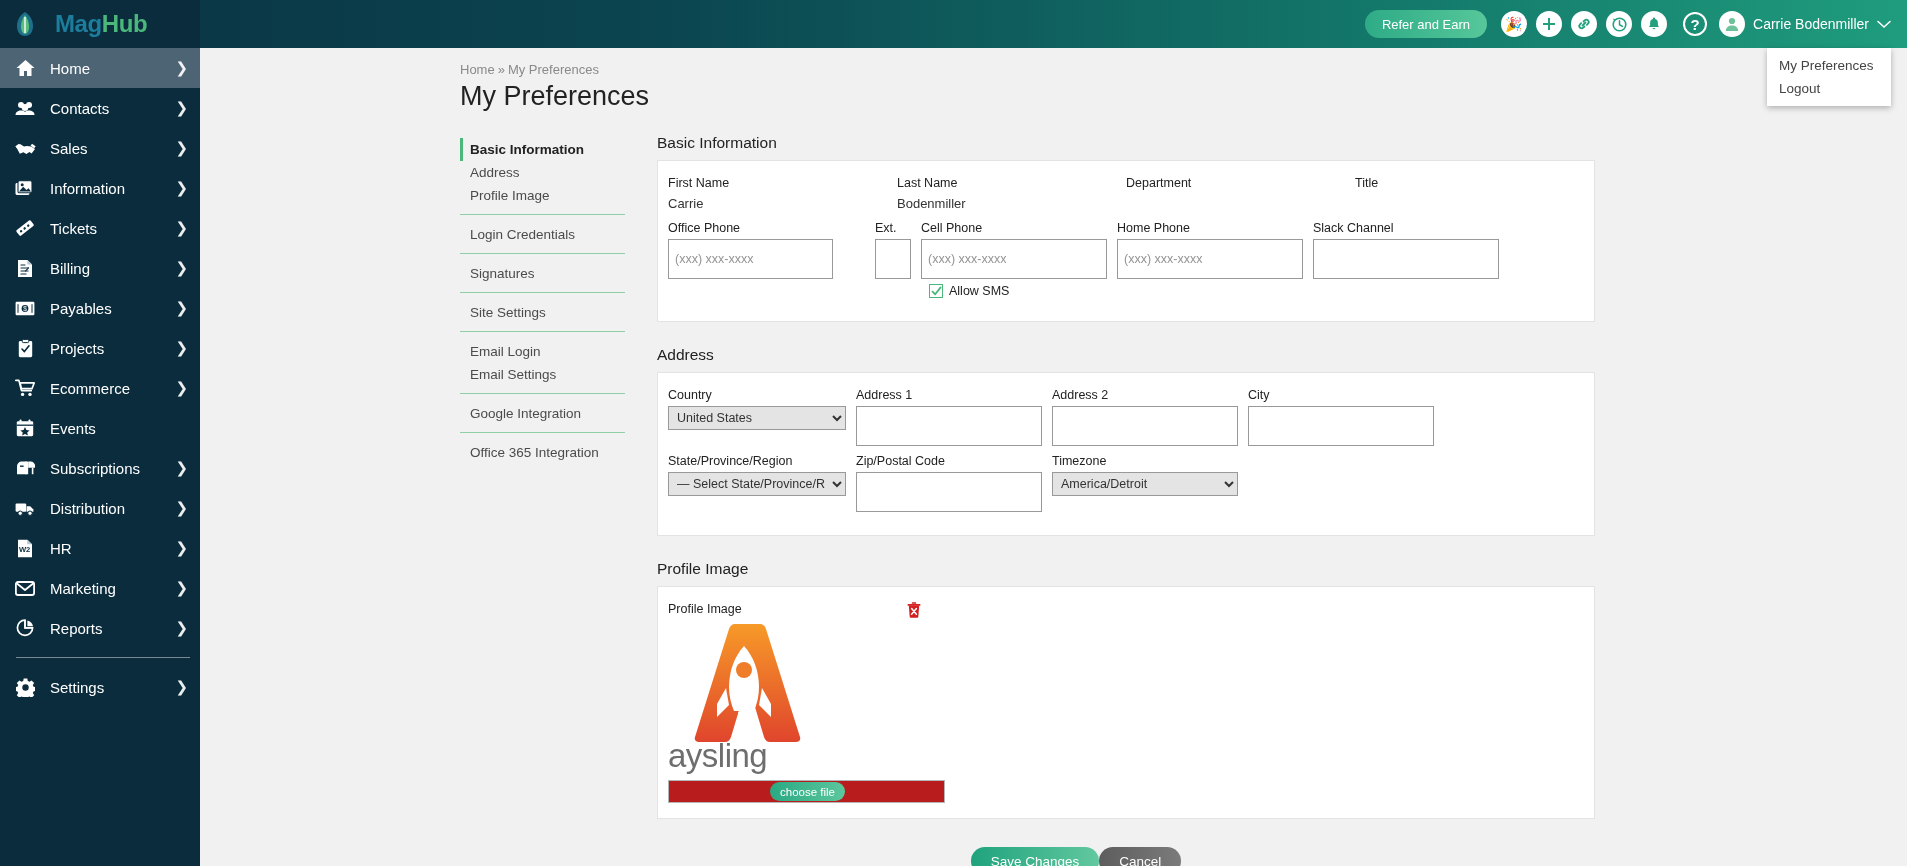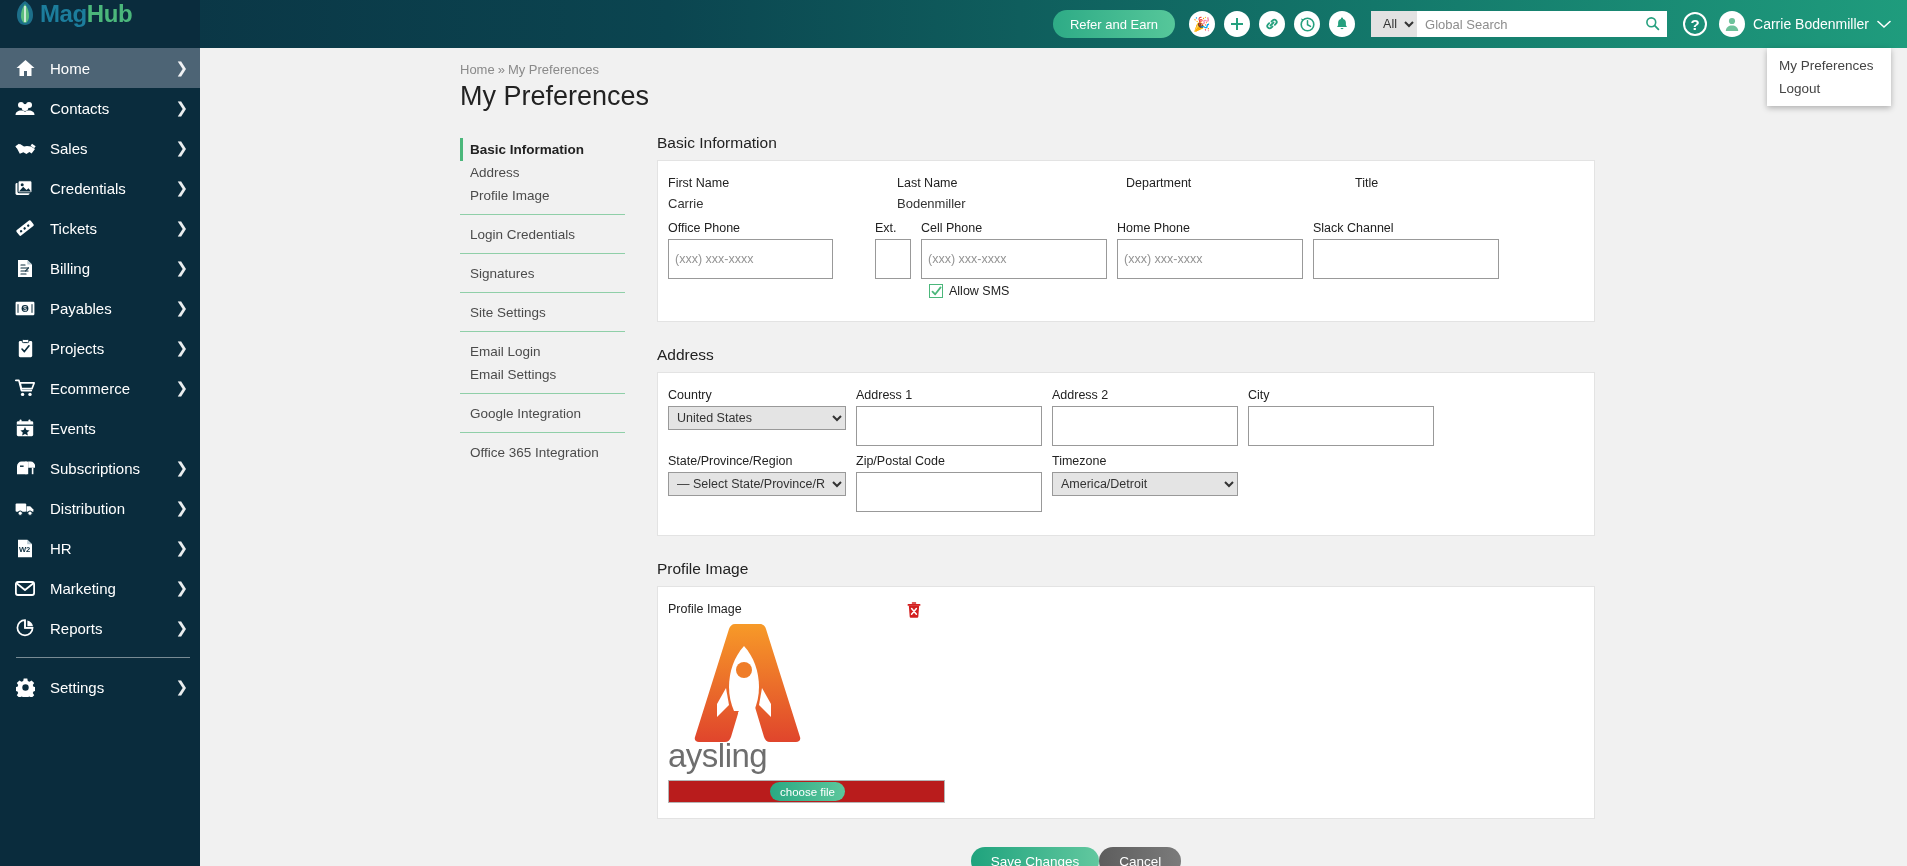--- a/index.html
+++ b/index.html
@@ -16,21 +16,21 @@
 
   
   #topbar {
     position: absolute; top: 0; left: 0; right: 0; height: 48px;
     background: linear-gradient(to right, #0a3142 0%, #0b4550 35%, #13776a 72%, #1f9c7d 100%);
     display: flex; align-items: center; z-index: 40;
   }
   #brand {
     width: 200px; height: 48px; flex: 0 0 200px;
     background: #0a2c3d;
-    display: flex; gap: 4px;
+    display: flex; align-items: center; gap: 19px;
     padding-left: 14px;
   }
   #brand .logo-mark { width: 22px; height: 26px; position: relative; flex: 0 0 22px;}
   #brand .logo-text { font-size: 24px; font-weight: bold; letter-spacing: -0.4px; }
   #brand .logo-mag { color: #1c7d9c; }
   #brand .logo-hub { color: #4bb77b; }
 
   #topbar-spacer { flex: 1 1 auto; }
 
   .refer-btn {
@@ -247,34 +247,20 @@
         </svg>
     </div>
     <div class="hdr-ico">
       <svg width="16" height="16" viewBox="0 0 16 16">
           <path d="M8 1.6a1.1 1.1 0 0 1 1.1 1.1v.3a3.9 3.9 0 0 1 2.8 3.7v2.6l1.1 1.8H3l1.1-1.8V6.7a3.9 3.9 0 0 1 2.8-3.7v-.3A1.1 1.1 0 0 1 8 1.6z" fill="#25a07e"></path>
           <path d="M6.4 12.1a1.7 1.7 0 0 0 3.2 0z" fill="#25a07e"></path>
         </svg>
     </div>
   </div>
 
-  <div class="search-wrap">
-    <select class="search-scope">
-      <option>All</option>
-    </select>
-    <div class="search-field">
-      <input type="text" placeholder="Global Search" style="">
-      <span class="search-ico">
-        <svg width="15" height="15" viewBox="0 0 15 15">
-            <circle cx="6.3" cy="6.3" r="4.4" fill="none" stroke="#25a07e" stroke-width="1.6"></circle>
-            <path d="M9.7 9.7 L13.4 13.4" stroke="#25a07e" stroke-width="1.8" stroke-linecap="round"></path>
-          </svg>
-      </span>
-    </div>
-  </div>
 
   <div class="help-ico">?</div>
 
   <div class="user-zone">
     <span class="avatar">
       <svg width="18" height="18" viewBox="0 0 18 18">
           <circle cx="9" cy="6" r="3.1" fill="#6ec29b"></circle>
           <path d="M2.8 16c0-3.6 2.8-5.6 6.2-5.6s6.2 2 6.2 5.6z" fill="#6ec29b"></path>
         </svg>
     </span>
@@ -329,21 +315,21 @@
       </div>
       <div class="nav-item">
         <span class="nav-ico">
           <svg width="20" height="17" viewBox="0 0 20 17">
             <rect x="0.5" y="3" width="14" height="12" rx="1.4" fill="#fff"></rect>
             <rect x="3" y="0.8" width="14" height="12" rx="1.4" fill="#fff" stroke="#0a2c3d" stroke-width="1.1"></rect>
             <circle cx="7.2" cy="4.8" r="1.5" fill="#0a2c3d"></circle>
             <path d="M4 11.5 L8.2 6.7 L11.5 10 L13.5 8.3 L16 11.5 z" fill="#0a2c3d"></path>
           </svg>
         </span>
-        <span class="nav-label">Credentials</span>
+        <span class="nav-label">Information</span>
         <span class="nav-chev">❯</span>
       </div>
       <div class="nav-item">
         <span class="nav-ico">
           <svg width="20" height="18" viewBox="0 0 20 18">
             <g transform="rotate(-38 10 9)">
               <rect x="1" y="5.6" width="18" height="7" rx="1.3" fill="#fff"></rect>
               <circle cx="5" cy="9.1" r="1.2" fill="#0a2c3d"></circle>
               <circle cx="9.5" cy="9.1" r="1.2" fill="#0a2c3d"></circle>
               <circle cx="14" cy="9.1" r="1.2" fill="#0a2c3d"></circle>

